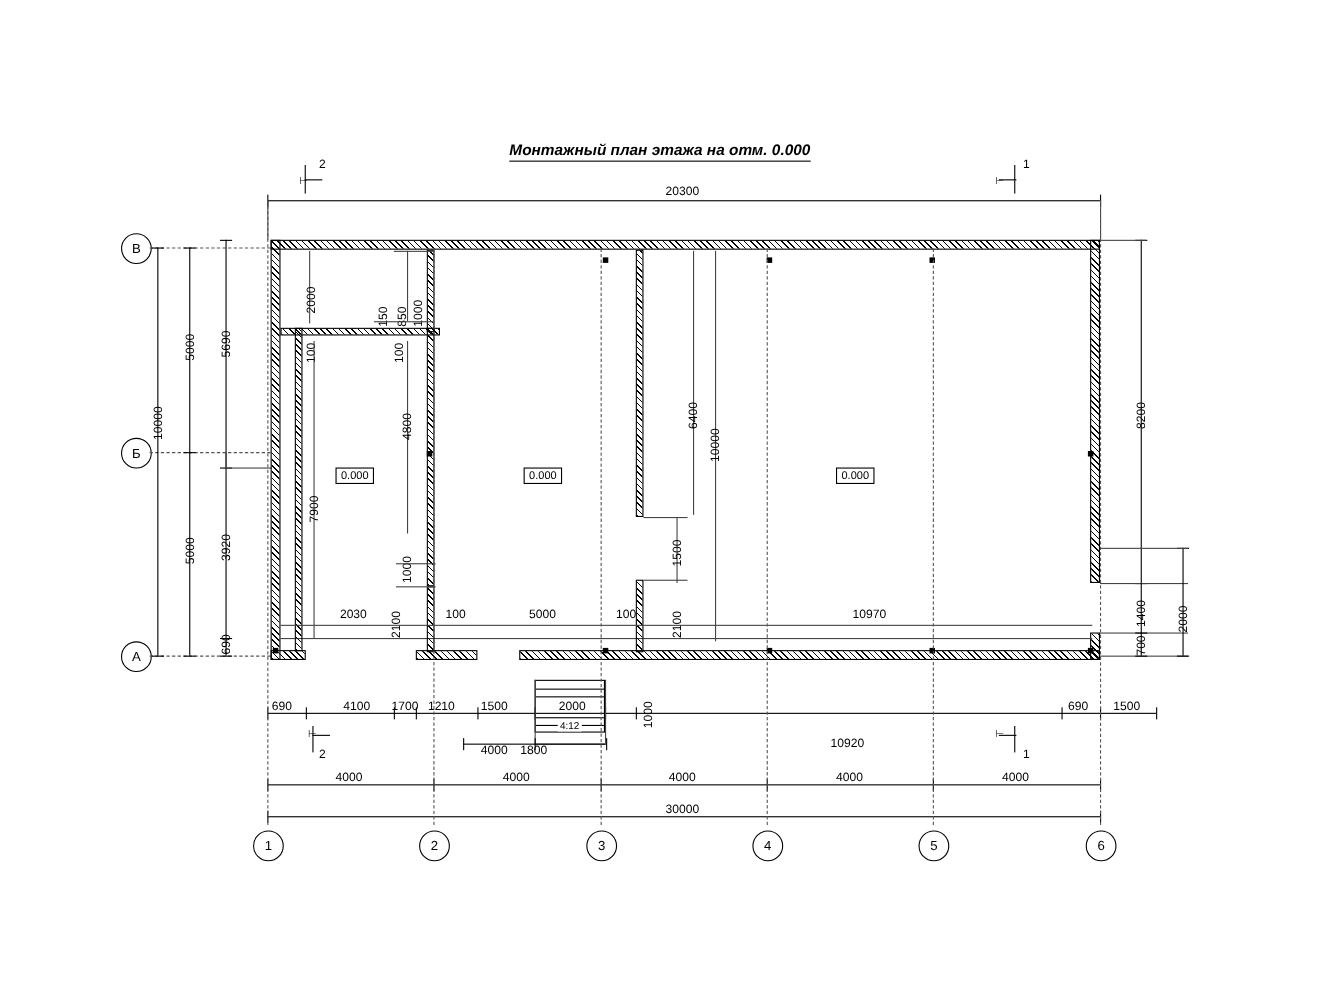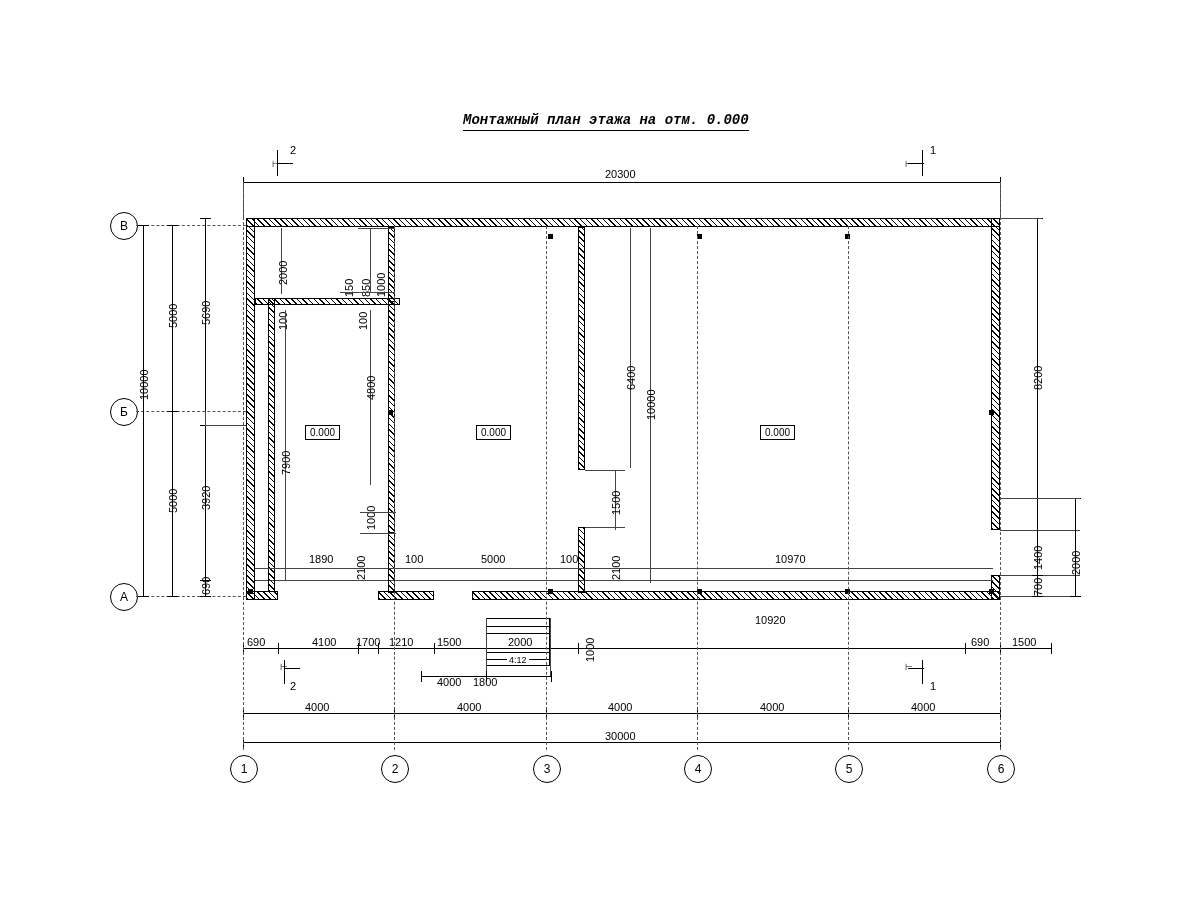--- a/index.html
+++ b/index.html
@@ -108,21 +108,21 @@
     position: absolute;
     background: #000;
     height: 1px;
   }
 </style>
 </head>
 <body>
 
 <div id="sheet">
 
-  <div class="ttl" style="left:463px; top:112px;font-family:Liberation Mono, monospace;">Монтажный план этажа на отм. 0.000</div>
+  <div class="ttl" style="left:463px; top:128px;">Монтажный план этажа на отм. 0.000</div>
 
   <div class="ln lnv" style="left:277px; top:150px; height:26px;"></div>
   <div class="ln lnh" style="left:277px; top:163px; width:16px;"></div>
   <div class="cut-mark" style="left:290px; top:144px;">2</div>
   <div class="lbl sm" style="left:272px; top:160px; font-size:9px;">⊢</div>
 
   <div class="ln lnv" style="left:922px; top:150px; height:26px;"></div>
   <div class="ln lnh" style="left:908px; top:163px; width:16px;"></div>
   <div class="cut-mark" style="left:930px; top:144px;">1</div>
   <div class="lbl sm" style="left:905px; top:160px; font-size:9px;">⊢</div>
@@ -242,21 +242,21 @@
   <div class="lbl v" style="left:646px; top:420px;">10000</div>
 
   <div class="ln lnv thin" style="left:615px; top:470px; height:60px;"></div>
   <div class="lbl v" style="left:611px; top:515px;">1500</div>
   <div class="ln lnh thin" style="left:585px; top:470px; width:40px;"></div>
   <div class="ln lnh thin" style="left:585px; top:527px; width:40px;"></div>
 
   <div class="lbl v" style="left:356px; top:580px;">2100</div>
   <div class="lbl v" style="left:611px; top:580px;">2100</div>
 
-  <div class="lbl" style="left:309px; top:554px;">1890</div>
+  <div class="lbl" style="left:309px; top:554px;">2030</div>
   <div class="lbl" style="left:405px; top:554px;">100</div>
   <div class="lbl" style="left:481px; top:554px;">5000</div>
   <div class="lbl" style="left:560px; top:554px;">100</div>
   <div class="lbl" style="left:775px; top:554px;">10970</div>
   <div class="ln lnh thin" style="left:255px; top:568px; width:738px;"></div>
 
   <div class="ln lnv" style="left:1037px; top:218px; height:312px;"></div>
   <div class="ln lnh" style="left:1032px; top:218px; width:11px;"></div>
   <div class="ln lnh" style="left:1032px; top:530px; width:11px;"></div>
   <div class="lbl v" style="left:1033px; top:390px;">8200</div>
@@ -297,21 +297,21 @@
   <div class="ln lnv" style="left:1000px; top:643px; height:11px;"></div>
   <div class="ln lnv" style="left:1051px; top:643px; height:11px;"></div>
 
   <div class="lbl" style="left:247px; top:637px;">690</div>
   <div class="lbl" style="left:312px; top:637px;">4100</div>
   <div class="lbl" style="left:356px; top:637px;">1700</div>
   <div class="lbl" style="left:389px; top:637px;">1210</div>
   <div class="lbl" style="left:437px; top:637px;">1500</div>
   <div class="lbl" style="left:508px; top:637px;">2000</div>
   <div class="lbl v" style="left:585px; top:662px;">1000</div>
-  <div class="lbl" style="left:755px; top:615px;">10920</div>
+  <div class="lbl" style="left:755px; top:671px;">10920</div>
   <div class="lbl" style="left:971px; top:637px;">690</div>
   <div class="lbl" style="left:1012px; top:637px;">1500</div>
 
   <div class="ln lnv thin" style="left:486px; top:618px; height:58px;"></div>
   <div class="ln lnv thin" style="left:550px; top:618px; height:58px;"></div>
   <div class="ln lnh thin" style="left:486px; top:676px; width:64px;"></div>
 
   <div class="ln lnh" style="left:421px; top:676px; width:130px;"></div>
   <div class="ln lnv" style="left:421px; top:671px; height:11px;"></div>
   <div class="ln lnv" style="left:486px; top:671px; height:11px;"></div>

